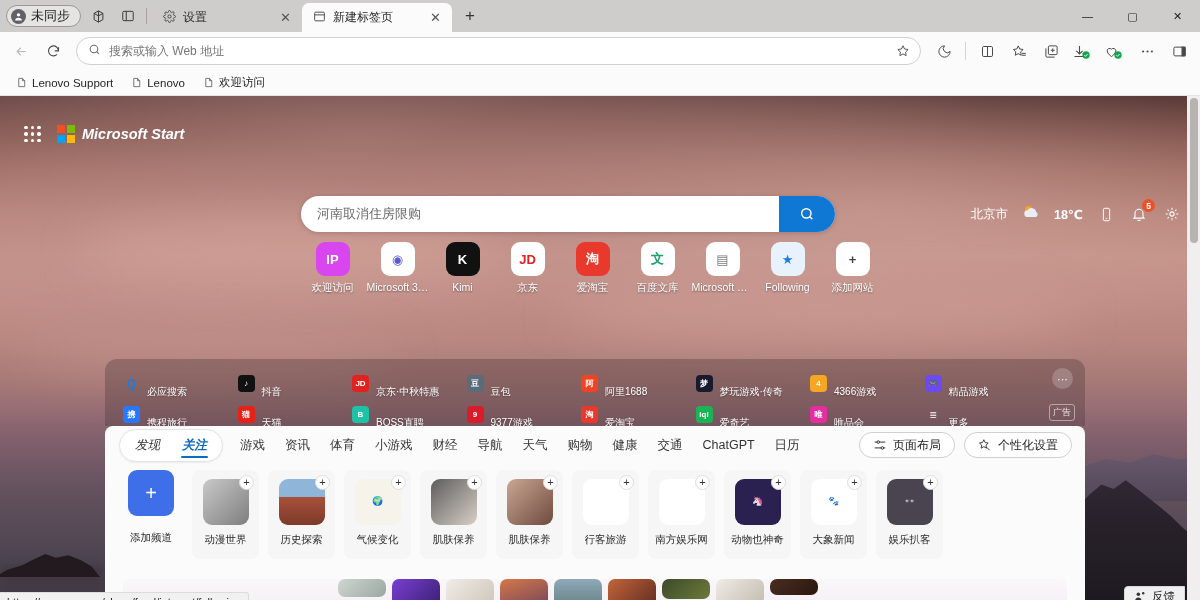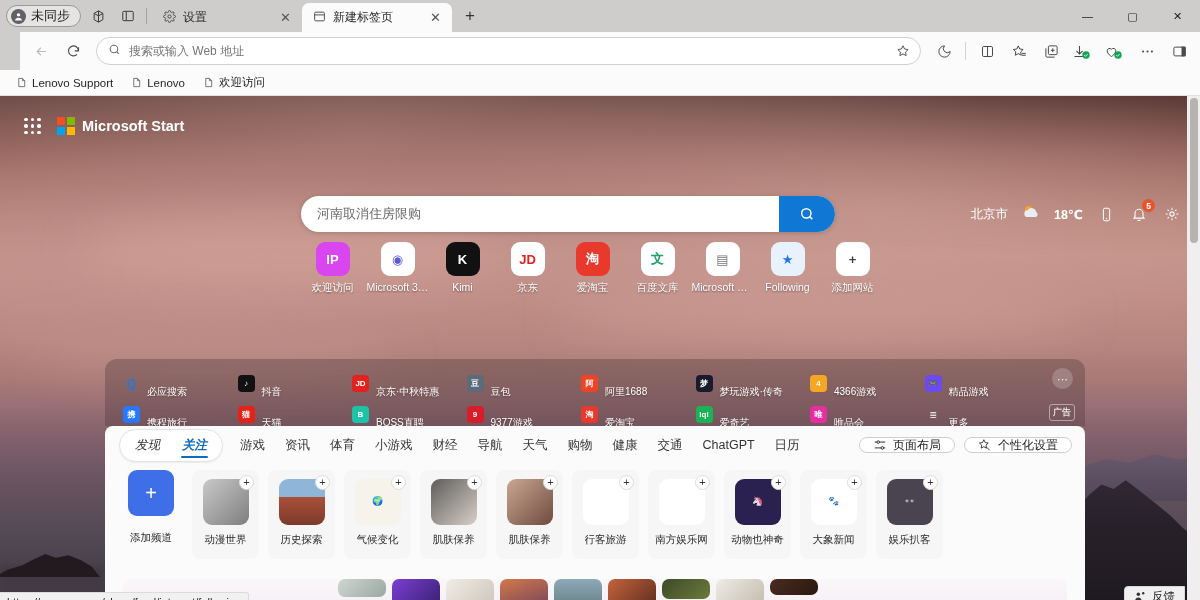--- a/index.html
+++ b/index.html
@@ -50,21 +50,21 @@
     color: #333; font-size: 17px; border-radius: 5px;
   }
   .winctl { position: absolute; right: 0; top: 0; display: flex; }
   .winctl div {
     width: 45px; height: 32px; display: flex; align-items: center;
     justify-content: center; font-size: 11px; color: #1b1b1b;
   }
 
   .navbar {
     height: 38px; background: #fbfbfb; display: flex; align-items: center;
-    padding: 0 6px; gap: 2px; margin-left: 20px;
+    padding: 0 6px; gap: 2px;
   }
   .nav-btn {
     width: 30px; height: 28px; display: flex; align-items: center;
     justify-content: center; border-radius: 5px; color: #4a4a4a;
   }
   .nav-btn.disabled { color: #b9b9b9; }
   .omnibox {
     flex: 1; height: 28px; margin: 0 6px; background: #fff;
     border: 1px solid #d2d0ce; border-radius: 14px; display: flex;
     align-items: center; padding: 0 6px 0 11px; gap: 8px;
@@ -123,22 +123,22 @@
   }
   .mount-right-far {
     position: absolute; right: 0; top: 345px; width: 135px; height: 60px;
     background: linear-gradient(180deg, #6a5c72 0%, #4e4458 100%);
     clip-path: polygon(0% 100%, 0% 60%, 14% 42%, 30% 30%, 48% 36%, 66% 22%, 84% 31%, 100% 24%, 100% 100%);
     opacity: .75;
   }
 
   
   .ms-header {
-    position: absolute; left: 0; top: 0; width: 1185px; height: 60px;
-    display: flex; align-items: center; padding: 0 14px 0 24px;
+    position: absolute; left: 0; top: 8px; width: 1185px; height: 60px;
+    display: flex; align-items: center; padding: 0 14px 0 24px; font-style: italic;
   }
   .waffle { display: flex; flex-wrap: wrap; width: 17px; gap: 3px; margin-right: 16px; }
   .waffle i { width: 3.5px; height: 3.5px; background: #fff; border-radius: 50%; display: block; }
   .ms-logo-mark {
     width: 18px; height: 18px; display: grid; grid-template-columns: 1fr 1fr;
     grid-template-rows: 1fr 1fr; gap: 1.6px; margin-right: 7px;
   }
   .ms-logo-mark i { display: block; }
   .ms-brand { color: #fff; font-size: 14.5px; font-weight: 600; white-space: nowrap; }
 
@@ -199,21 +199,21 @@
   .sc-label { font-size: 10px; color: #fff; white-space: nowrap;
     text-shadow: 0 1px 2px rgba(0,0,0,.35); margin-top: 17px; }
   .panel-more {
     position: absolute; right: 12px; top: 9px; width: 21px; height: 21px;
     border-radius: 50%; background: rgba(255,255,255,.2); color: #fff;
     display: flex; align-items: center; justify-content: center; font-size: 11px;
   }
   .panel-ad {
     position: absolute; right: 10px; bottom: 5px;
     border: 1px solid rgba(255,255,255,.45); color: rgba(255,255,255,.8);
-    font-size: 9px; border-radius: 3px; padding: 1px 3px; font-weight: bold;
+    font-size: 9px; border-radius: 3px; padding: 1px 3px;
   }
 
   
   .feed-sheet {
     position: absolute; left: 105px; top: 330px; width: 980px; height: 185px;
     background: #fbfbfb; border-radius: 8px 8px 0 0; overflow: hidden;
   }
   .navtabs {
     height: 38px; display: flex; align-items: center; padding: 0 14px;
     gap: 2px; position: relative;
@@ -228,21 +228,21 @@
     font-size: 12.5px; color: #343434; padding: 3px 9px; white-space: nowrap;
     position: relative;
   }
   .ntab.active { color: #0f6cbd; font-weight: 600; }
   .ntab.active::after {
     content: ""; position: absolute; left: 8px; right: 8px; bottom: -1px;
     height: 2px; background: #0f6cbd; border-radius: 1px;
   }
   .navtabs-right { position: absolute; right: 13px; display: flex; gap: 9px; }
   .chip {
-    height: 16px; border: 1px solid #cfcfcf; border-radius: 14px;
+    height: 26px; border: 1px solid #cfcfcf; border-radius: 14px;
     display: flex; align-items: center; gap: 6px; padding: 0 13px;
     font-size: 12px; color: #242424; background: #fff; white-space: nowrap;
   }
 
   .channels {
     display: flex; align-items: flex-start; gap: 9px; padding: 6px 14px 0 14px;
   }
   .ch-add { width: 64px; display: flex; flex-direction: column; align-items: center; gap: 7px; }
   .ch-add-tile {
     width: 46px; height: 46px; border-radius: 9px; background: #3f6fe8;

